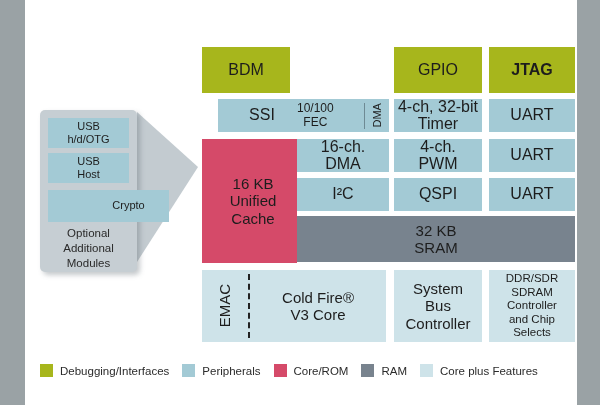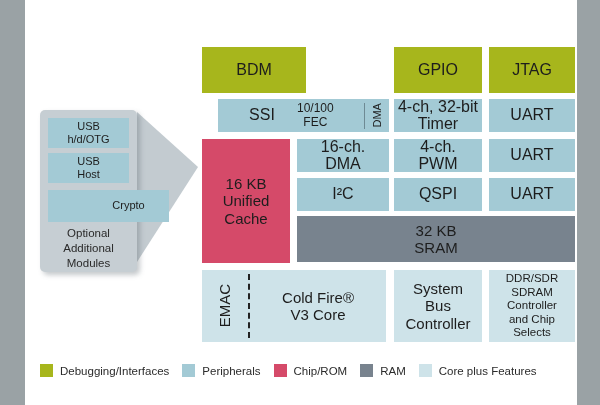--- a/index.html
+++ b/index.html
@@ -10,21 +10,21 @@
   .band{position:absolute;top:0;bottom:0;width:25px;background:#9aa2a5;}
   .band.left{left:0;}
   .band.right{left:577px;width:23px;}
 
   .block{
     position:absolute;display:flex;align-items:center;justify-content:center;
     text-align:center;line-height:1.15;
   }
   .green{background:#a7b61c;}
   .blue{background:#a3cad5;}
-  .pink{background:#d54a69;}
+  .pink{background:#d54a69;padding-left:7px;}
   .gray{background:#78838e;}
   .pale{background:#cee3e9;}
 
   .t16{font-size:16px;}
   .t15{font-size:15px;}
   .t12{font-size:12px;}
   .t11{font-size:11px;}
   .pre{white-space:pre-line;}
   .stack{flex-direction:column;justify-content:center;}
   .stack .small{font-size:16px;line-height:1.05;display:block;}
@@ -83,23 +83,23 @@
     <div class="opt-box pre" style="top:8px;height:30px;">USB
 h/d/OTG</div>
     <div class="opt-box pre" style="top:43px;height:30px;">USB
 Host</div>
     <div class="opt-box pre" style="top:80px;height:32px;padding-left:40px;">Crypto</div>
     <div class="opt-caption pre">Optional
 Additional
 Modules</div>
   </div>
 
-  <div class="block green t16" style="left: 202px; top: 47px; width: 104px; height: 46px; background-color: rgb(167, 182, 28);">BDM</div>
+  <div class="block green t16" style="left: 202px; top: 47px; width: 88px; height: 46px; background-color: rgb(167, 182, 28);">BDM</div>
   <div class="block green t16" style="left: 394px; top: 47px; width: 88px; height: 46px; background-color: rgb(167, 182, 28);">GPIO</div>
-  <div class="block green t16" style="left: 489px; top: 47px; width: 86px; height: 46px; background-color: rgb(167, 182, 28);">JTAG</div>
+  <div class="block green t16" style="left: 489px; top: 47px; width: 86px; height: 46px; background-color: rgb(167, 182, 28); font-weight: bold;">JTAG</div>
 
   <div class="block blue t16" style="left: 218px; top: 99px; width: 88px; height: 33px; background-color: rgb(163, 202, 213);">SSI</div>
   <div class="block blue" style="left: 297px; top: 99px; width: 92px; height: 33px; background-color: rgb(163, 202, 213);">
     <div class="fec-main">
       <span class="pre t12">10/100
 FEC</span>
     </div>
     <div class="fec-divider"></div>
     <div class="fec-dma">
       <span class="vtext t11">DMA</span>
@@ -155,21 +155,21 @@
     <div class="legend-item">
       <span class="swatch" style="background-color: rgb(167, 182, 28);"></span>
       <span class="legend-label">Debugging/Interfaces</span>
     </div>
     <div class="legend-item">
       <span class="swatch" style="background-color: rgb(163, 202, 213);"></span>
       <span class="legend-label">Peripherals</span>
     </div>
     <div class="legend-item">
       <span class="swatch" style="background-color: rgb(213, 74, 105);"></span>
-      <span class="legend-label">Chip/ROM</span>
+      <span class="legend-label">Core/ROM</span>
     </div>
     <div class="legend-item">
       <span class="swatch" style="background-color: rgb(120, 131, 142);"></span>
       <span class="legend-label">RAM</span>
     </div>
     <div class="legend-item">
       <span class="swatch" style="background-color: rgb(206, 227, 233);"></span>
       <span class="legend-label">Core plus Features</span>
     </div>
   </div>

